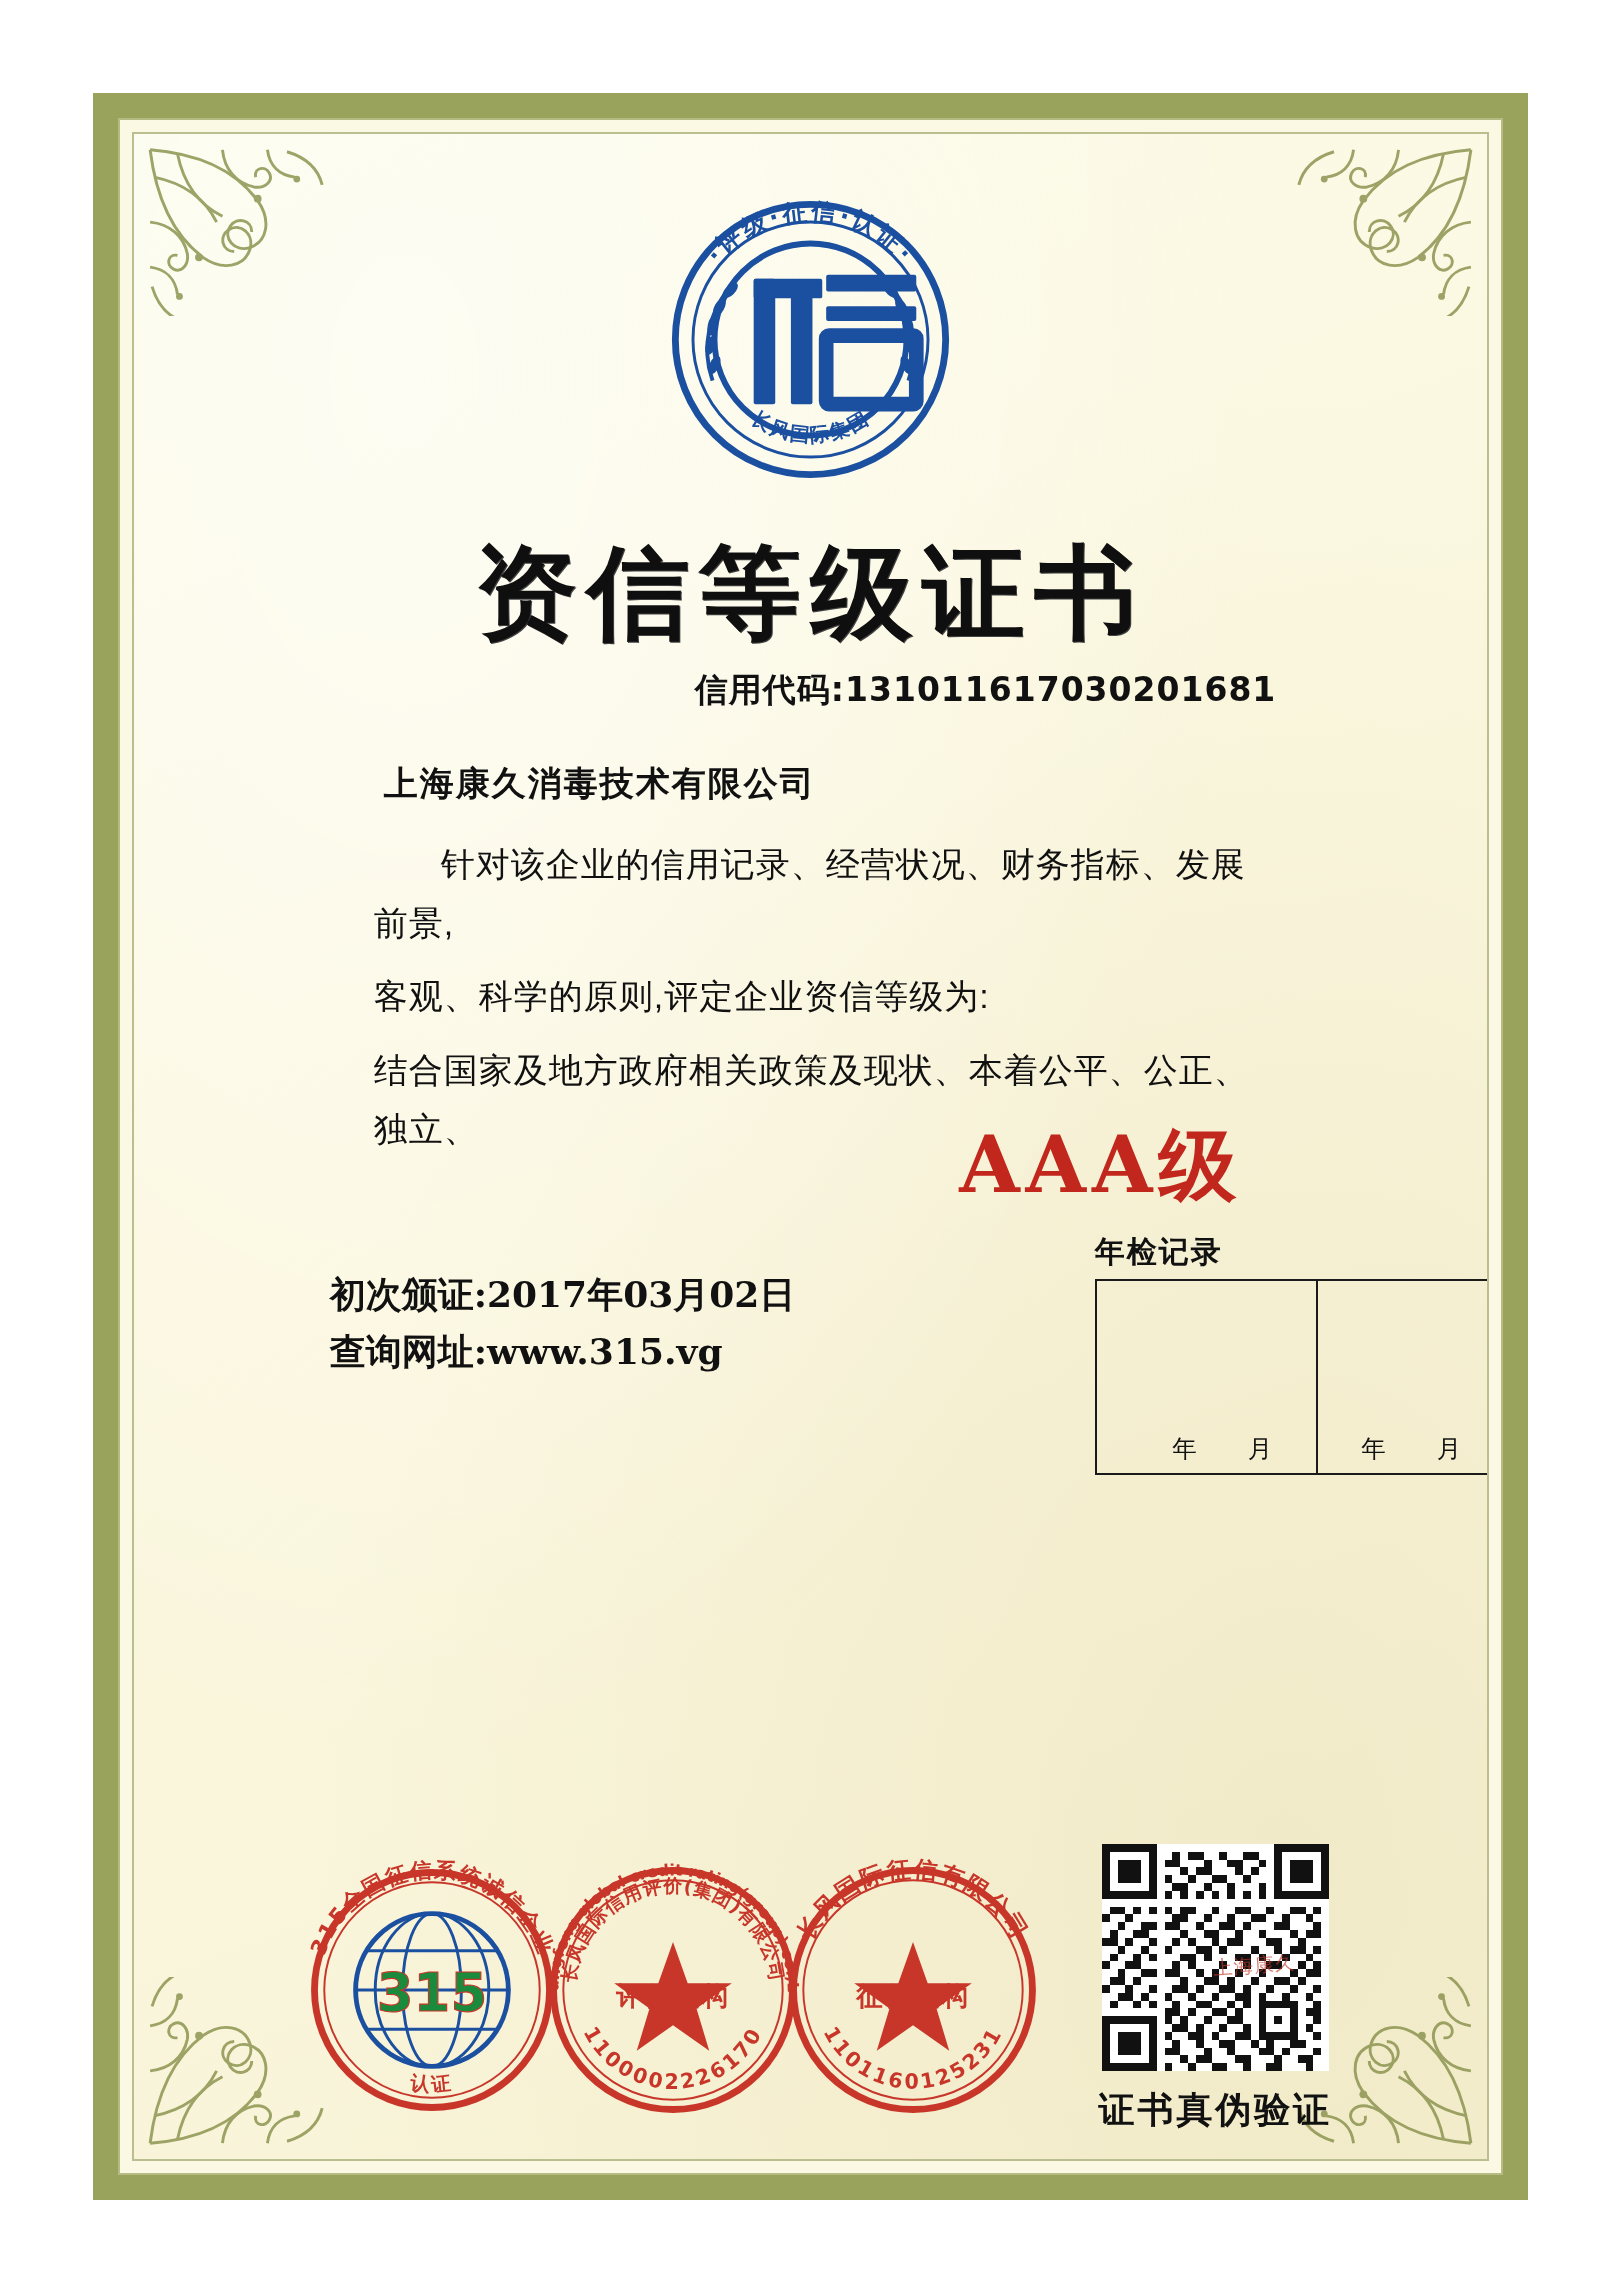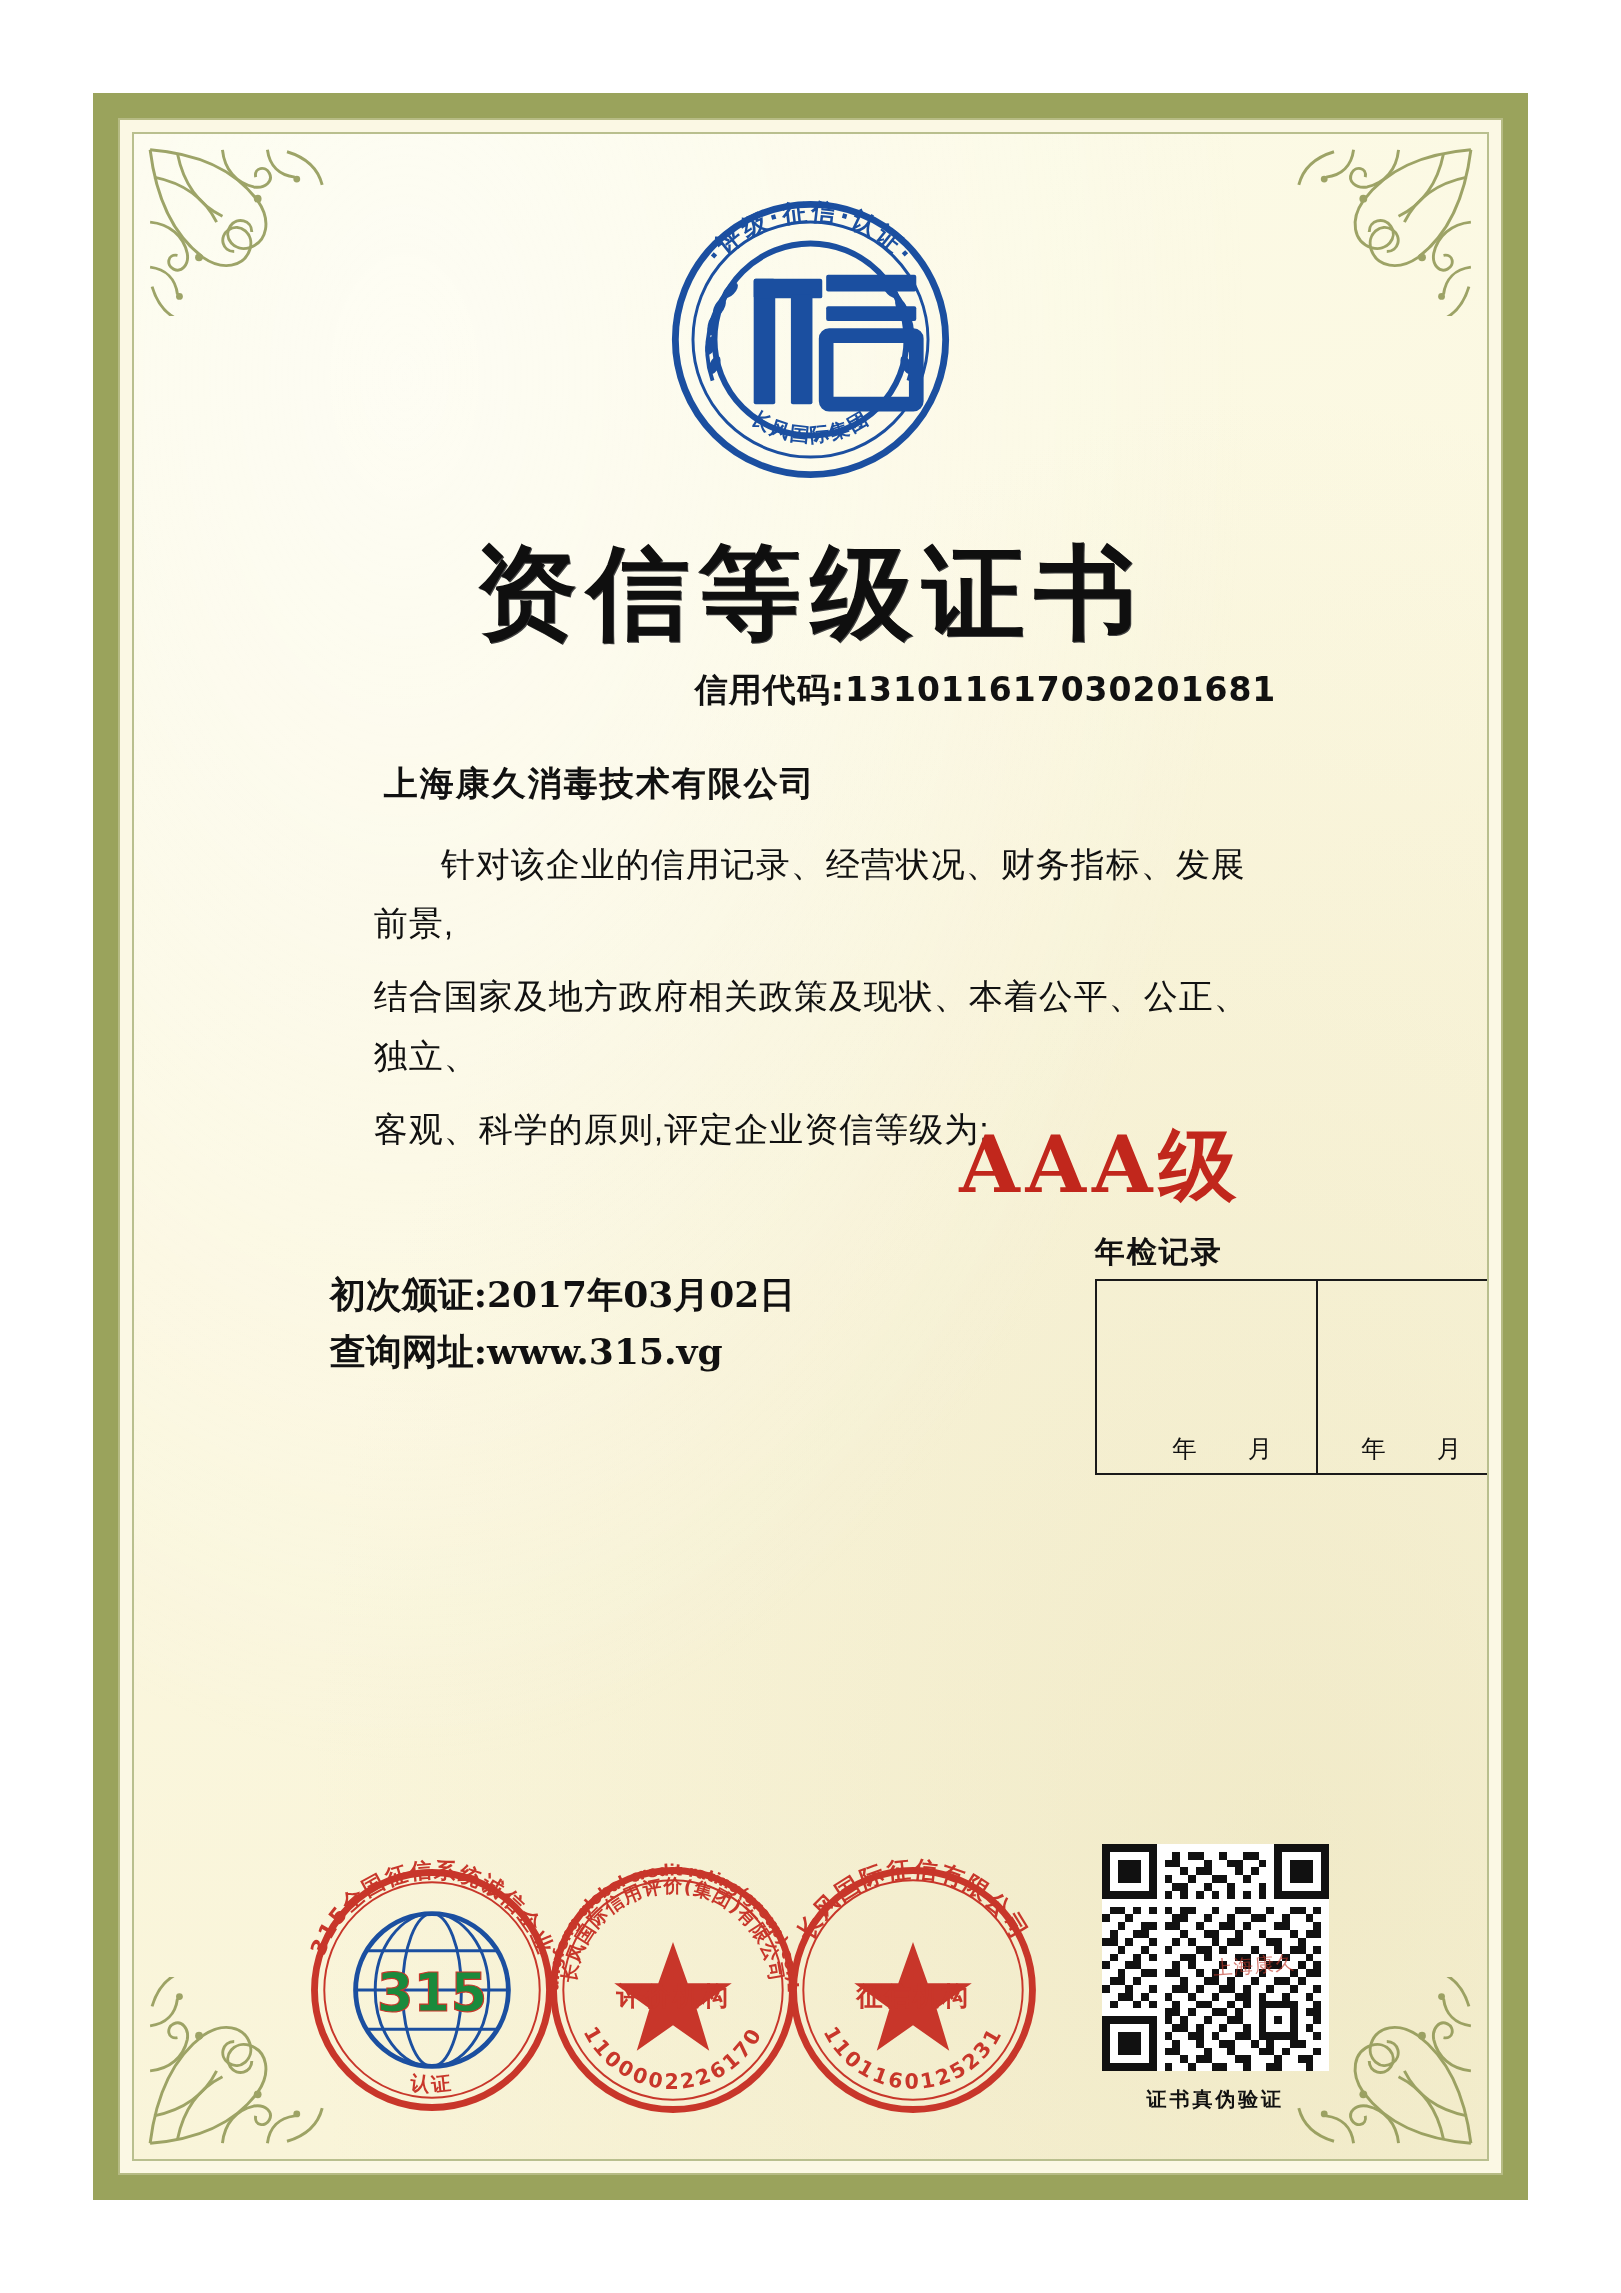--- a/index.html
+++ b/index.html
@@ -131,21 +131,21 @@
   .seal-1{left:9.8px;top:9.8px;}
   .seal-2{left:250px;top:9.8px;}
   .seal-3{left:490px;top:9.8px;}
   
   .qr-block{
     position:absolute;right:147px;top:1710px;width:250px;text-align:center;
   }
   .qr{width:227px;height:227px;margin:0 auto;background:#fff;}
   .qr svg{display:block;}
   .qr-caption{
-    margin-top:15.7px;font-size:20px;font-weight:bold;color:#111;letter-spacing:2.9px;
+    margin-top:15.7px;font-size:36px;font-weight:bold;color:#111;letter-spacing:2.9px;
   }
   .overlay-stamp{
     position:absolute;right:192px;top:1818px;
     font-size:19.6px;color:#c0392b;opacity:.65;transform:rotate(-4deg);
     letter-spacing:1px;
   }
 </style>
 </head>
 <body>
 
@@ -293,22 +293,22 @@
       <div class="title">资信等级证书</div>
 
       <div class="credit-code">
         <span>信用代码:</span><span>131011617030201681</span>
       </div>
 
       <div class="company">上海康久消毒技术有限公司</div>
 
       <div class="para">
         <p class="indent">针对该企业的信用记录、经营状况、财务指标、发展前景,</p>
+        <p>客观、科学的原则,评定企业资信等级为:</p>
         <p>结合国家及地方政府相关政策及现状、本着公平、公正、独立、</p>
-        <p>客观、科学的原则,评定企业资信等级为:</p>
       </div>
 
       <div class="grade">AAA级</div>
 
       <div class="issue">
         <div>初次颁证:2017年03月02日</div>
         <div>查询网址:www.315.vg</div>
       </div>
 
       <div class="annual">

